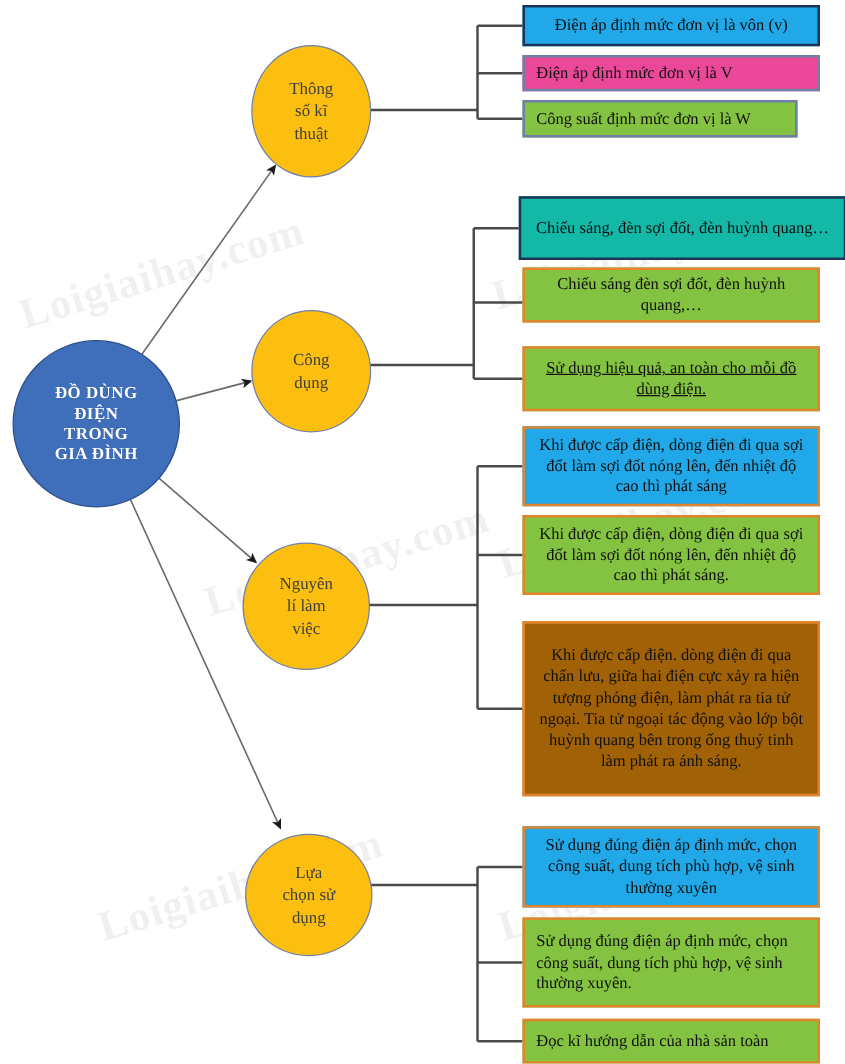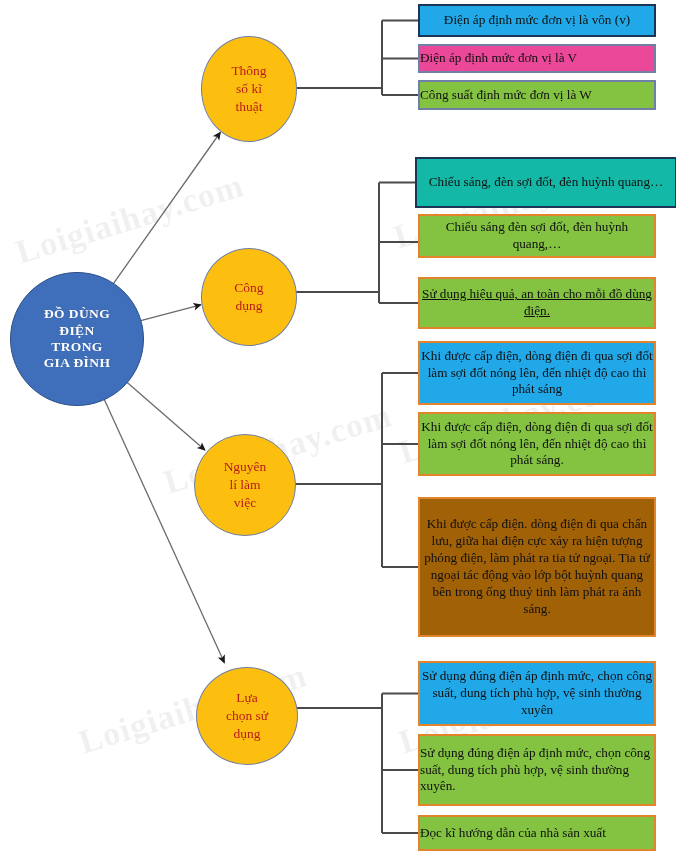--- a/index.html
+++ b/index.html
@@ -49,41 +49,41 @@
     align-items: center;
     justify-content: center;
     text-align: center;
     text-shadow: 0 0 1px rgba(0,0,0,0.25);
   }
   .node-branch {
     position: absolute;
     border-radius: 50%;
     background: #fcbf10;
     border: 1.4px solid #6f7fa8;
-    color: #b91c1c;
+    color: #404040;
     font-size: 13.5px;
     line-height: 1.35;
     display: flex;
     align-items: center;
     justify-content: center;
     text-align: center;
   }
   .node-branch .label, .node-root .label {
     display: block;
     white-space: pre-line;
   }
   .leaf {
     position: absolute;
     box-sizing: border-box;
     display: flex;
     align-items: center;
     font-size: 13.2px;
     line-height: 1.28;
     color: #101010;
-    padding: 3px 0;
+    padding: 3px 9px;
   }
   .leaf .txt { display: block; width: 100%; }
   .leaf.blue  { background: #21a8e8; border: 2px solid #1c3556; }
   .leaf.green { background: #82c košt; }
   .leaf.green { background: #83c341; border: 2px solid #6f7fa8; }
   .center  { text-align: center; }
   .left    { text-align: left; }
 </style>
 </head>
 <body>
@@ -145,21 +145,21 @@
         <span class="label">Thông
 số kĩ
 thuật</span>
       </div>
       <div class="leaf blue center" style="left: 418px; top: 4px; width: 238px; height: 33px; background: rgb(33, 168, 232); border: 2px solid rgb(28, 53, 86);">
         <span class="txt">Điện áp định mức đơn vị là vôn (v)</span>
       </div>
       <div class="leaf green left" style="left: 418px; top: 44px; width: 238px; height: 29px; background: #ec4899; border: 2px solid rgb(111, 127, 168);">
         <span class="txt">Điện áp định mức đơn vị là V</span>
       </div>
-      <div class="leaf green left" style="left: 418px; top: 80px; width: 238px; height: 30px; background: rgb(131, 195, 65); border: 2px solid rgb(111, 127, 168);">
+      <div class="leaf green left" style="left: 418px; top: 80px; width: 220px; height: 30px; background: rgb(131, 195, 65); border: 2px solid rgb(111, 127, 168);">
         <span class="txt">Công suất định mức đơn vị là W</span>
       </div>
       <div class="node-branch" style="left: 201px; top: 248px; width: 94px; height: 96px;">
         <span class="label">Công
 dụng</span>
       </div>
       <div class="leaf blue center" style="left: 415px; top: 157px; width: 262px; height: 51px; background: #14b8a6; border: 2px solid rgb(28, 53, 86);">
         <span class="txt">Chiếu sáng, đèn sợi đốt, đèn huỳnh quang…</span>
       </div>
       <div class="leaf green center" style="left: 418px; top: 214px; width: 238px; height: 44px; background: rgb(131, 195, 65); border: 2px solid rgb(225, 132, 44);">
@@ -187,17 +187,17 @@
 chọn sử
 dụng</span>
       </div>
       <div class="leaf blue center" style="left: 418px; top: 661px; width: 238px; height: 65px; background: rgb(33, 168, 232); border: 2px solid rgb(225, 132, 44);">
         <span class="txt">Sử dụng đúng điện áp định mức, chọn công suất, dung tích phù hợp, vệ sinh thường xuyên</span>
       </div>
       <div class="leaf green left" style="left: 418px; top: 734px; width: 238px; height: 72px; background: rgb(131, 195, 65); border: 2px solid rgb(225, 132, 44);">
         <span class="txt">Sử dụng đúng điện áp định mức, chọn công suất, dung tích phù hợp, vệ sinh thường xuyên.</span>
       </div>
       <div class="leaf green left" style="left: 418px; top: 815px; width: 238px; height: 36px; background: rgb(131, 195, 65); border: 2px solid rgb(225, 132, 44);">
-        <span class="txt">Đọc kĩ hướng dẫn của nhà sản xuất</span>
+        <span class="txt">Đọc kĩ hướng dẫn của nhà sản toàn</span>
       </div>
     </div>
 
 </div>
 
 </body></html>

